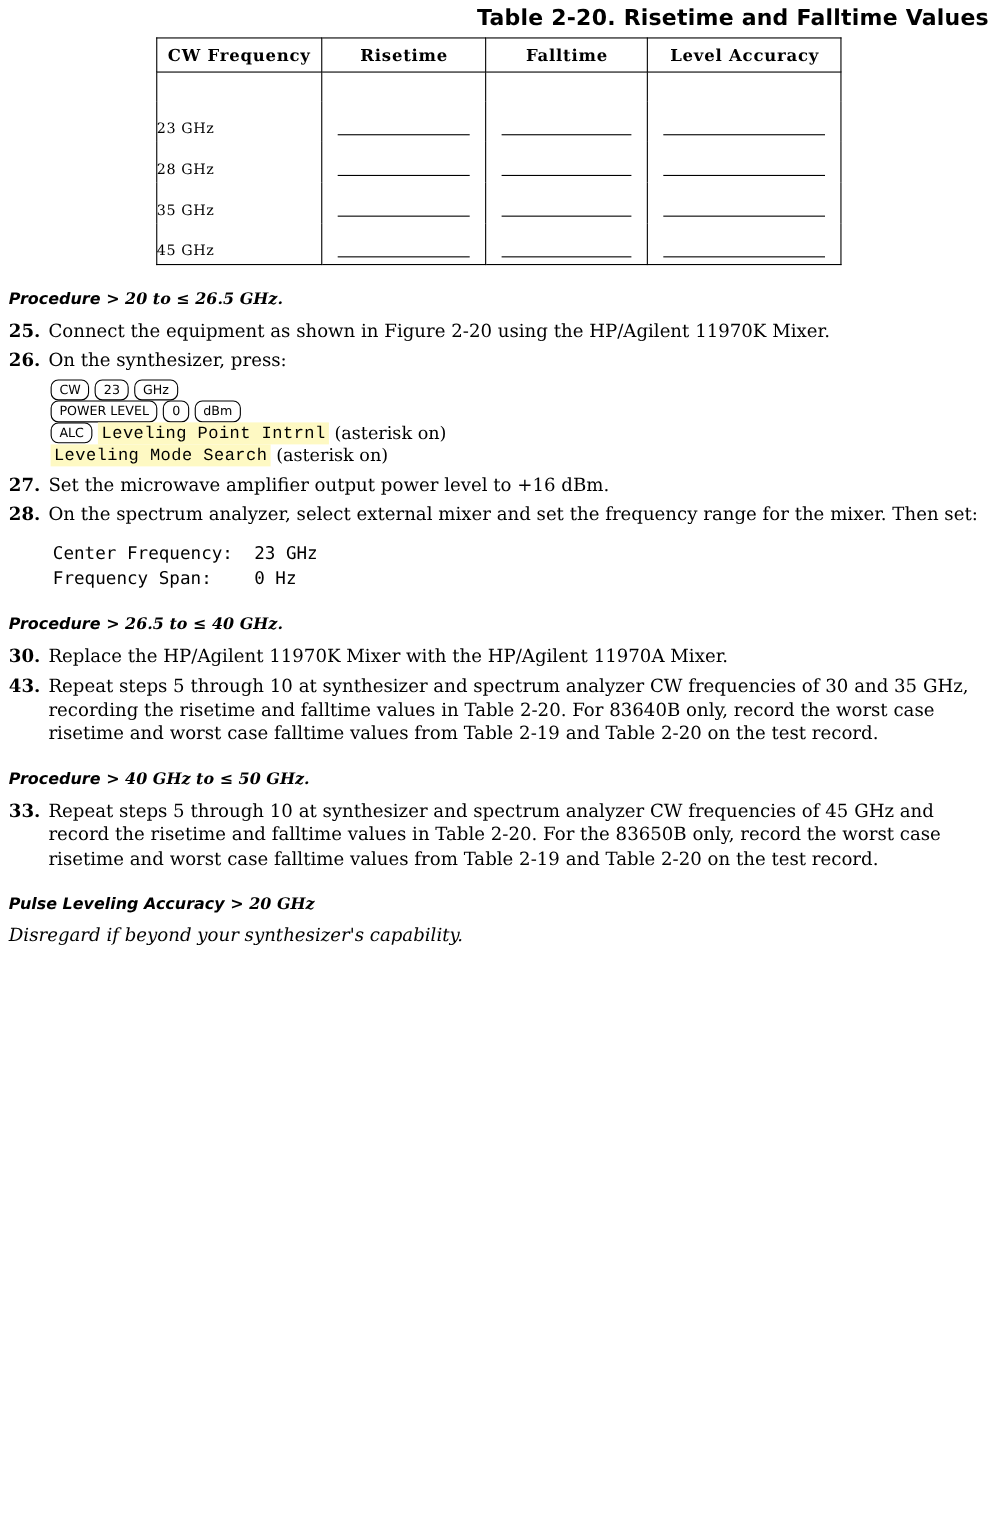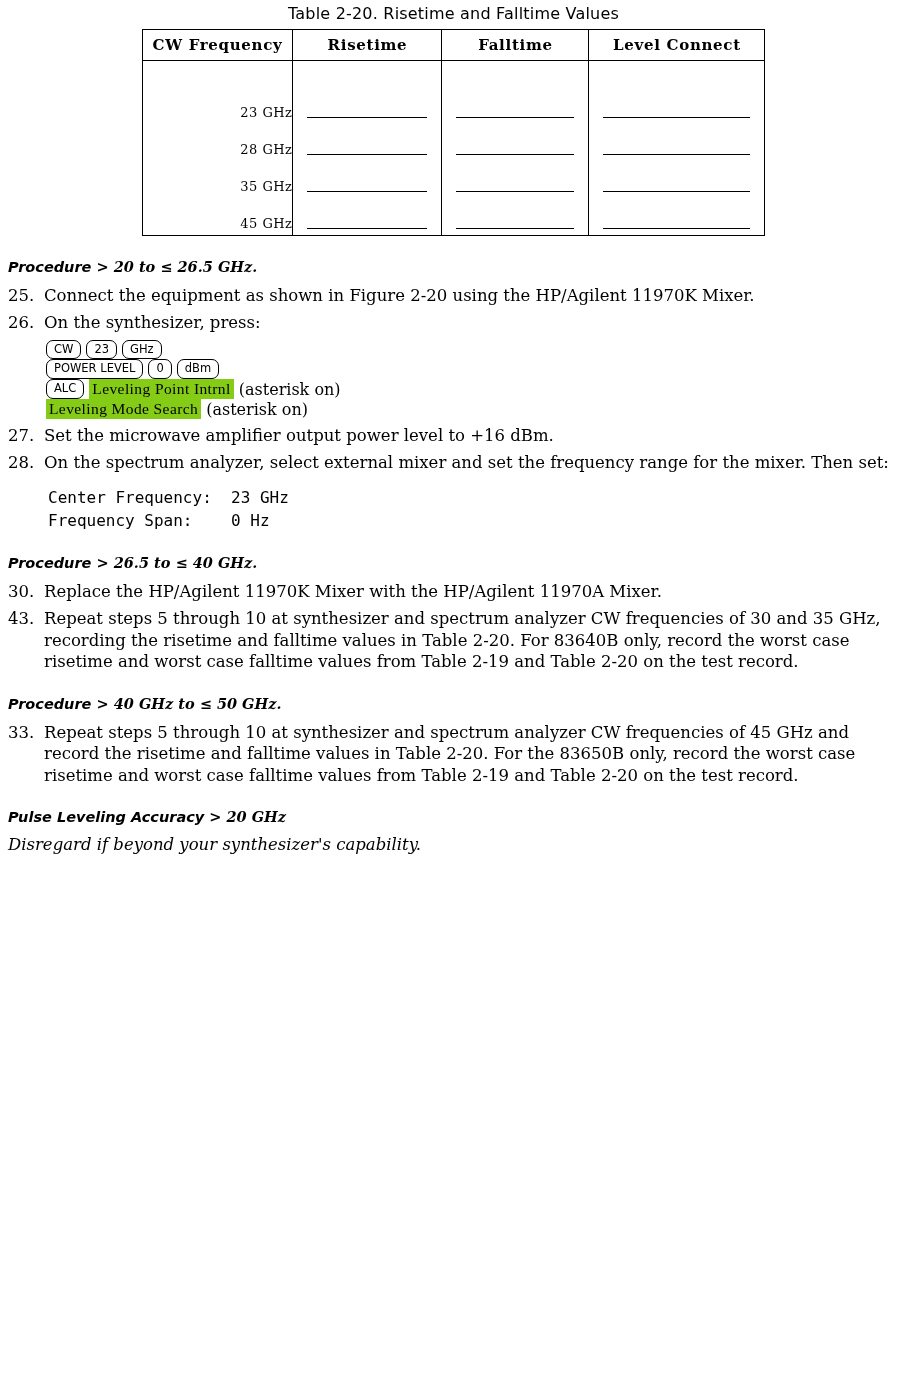--- a/index.html
+++ b/index.html
@@ -18,24 +18,24 @@
   .page {
     position: relative;
     width: 907px;
     height: 1387px;
     box-sizing: border-box;
     padding: 0 8px;
   }
 
   
   .table-caption {
-    text-align: center;
+    text-align: right;
     font-family: "DejaVu Sans", sans-serif;
-    font-weight: normal;
-    font-size: 16px;
+    font-weight: bold;
+    font-size: 20px;
     margin: 4px 0 6px 0;
     letter-spacing: 0.2px;
   }
   .tbl-wrap {
     display: flex;
     justify-content: center;
   }
   table.rf {
     border-collapse: collapse;
     border: 1.5px solid #000;
@@ -56,21 +56,21 @@
     vertical-align: bottom;
     height: 31px;
   }
   table.rf tr.spacer td {
     height: 26px;
   }
   table.rf tr:last-child td {
     border-bottom: 1.5px solid #000;
   }
   .freq-cell {
-    text-align: right;
+    text-align: left;
     font-size: 13px;
     letter-spacing: 0.5px;
     padding-bottom: 4px !important;
     width: 140px;
   }
   .blank-cell {
     padding: 0 14px 6px 14px !important;
   }
   .rule {
     border-bottom: 1.2px solid #000;
@@ -96,52 +96,53 @@
   .step {
     display: flex;
     font-size: 16.5px;
     line-height: 1.30;
     margin: 6px 0;
   }
   .step .num {
     width: 36px;
     flex: 0 0 36px;
     text-align: left;
+    font-weight: bold;
   }
   .step .body {
     flex: 1 1 auto;
   }
   .keys {
     margin: 6px 0 2px 0;
     padding-left: 38px;
   }
   .keyline {
     margin: 0 0;
     display: flex;
-    align-items: flex-end;
+    align-items: flex-start;
     flex-wrap: wrap;
     gap: 5px;
     font-size: 16px;
   }
   .key {
     display: inline-block;
     font-family: "DejaVu Sans", sans-serif;
     font-size: 11.5px;
     padding: 1px 7px 2px 7px;
     border: 1px solid #000;
     border-radius: 7px;
     line-height: 1.25;
     background: #fff;
     white-space: nowrap;
   }
   .softkey {
     display: inline-block;
-    font-family: Liberation Serif, serif;
+    font-family: Liberation Mono, monospace;
     font-size: 15.5px;
-    background: #84cc16;
+    background: #fef9c3;
     padding: 1px 3px;
     letter-spacing: 0.4px;
     white-space: nowrap;
   }
   .mono-block {
     font-family: "DejaVu Sans Mono", monospace;
     font-size: 16px;
     line-height: 1.45;
     padding-left: 40px;
     margin: 12px 0 10px 0;
@@ -184,21 +185,21 @@
 
   <div class="table-caption">Table 2-20. Risetime and Falltime Values</div>
 
   <div class="tbl-wrap">
     <table class="rf">
       <thead>
         <tr>
           <th>CW Frequency</th>
           <th class="c2">Risetime</th>
           <th class="c3">Falltime</th>
-          <th class="c4">Level Connect</th>
+          <th class="c4">Level Accuracy</th>
         </tr>
       </thead>
       <tbody>
         <tr class="spacer">
           <td></td>
           <td></td>
           <td></td>
           <td></td>
         </tr>
         <tr>

